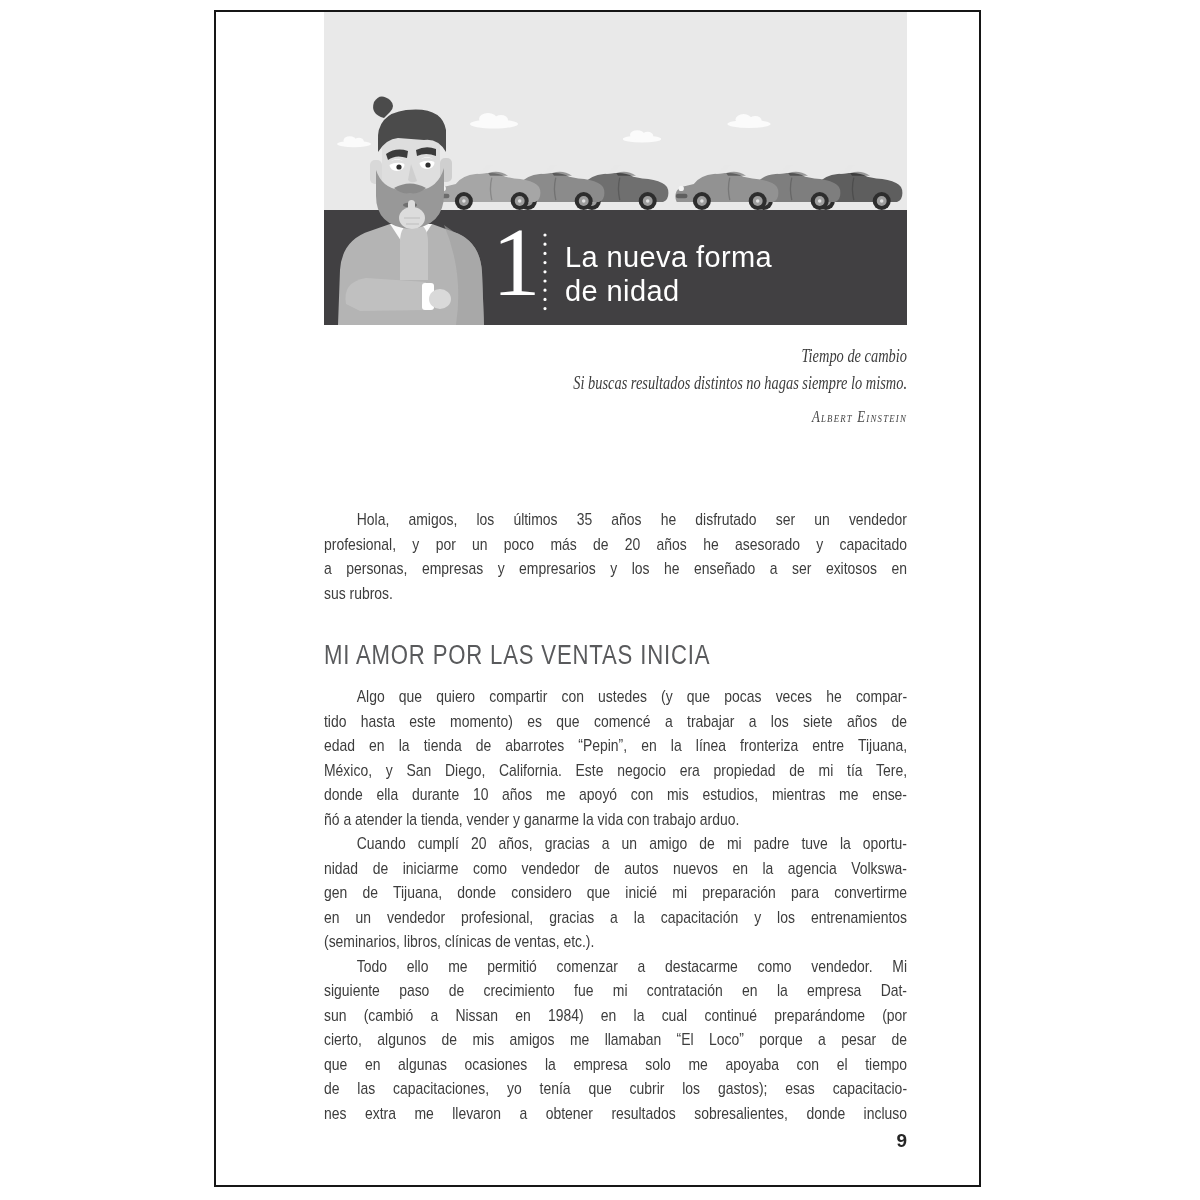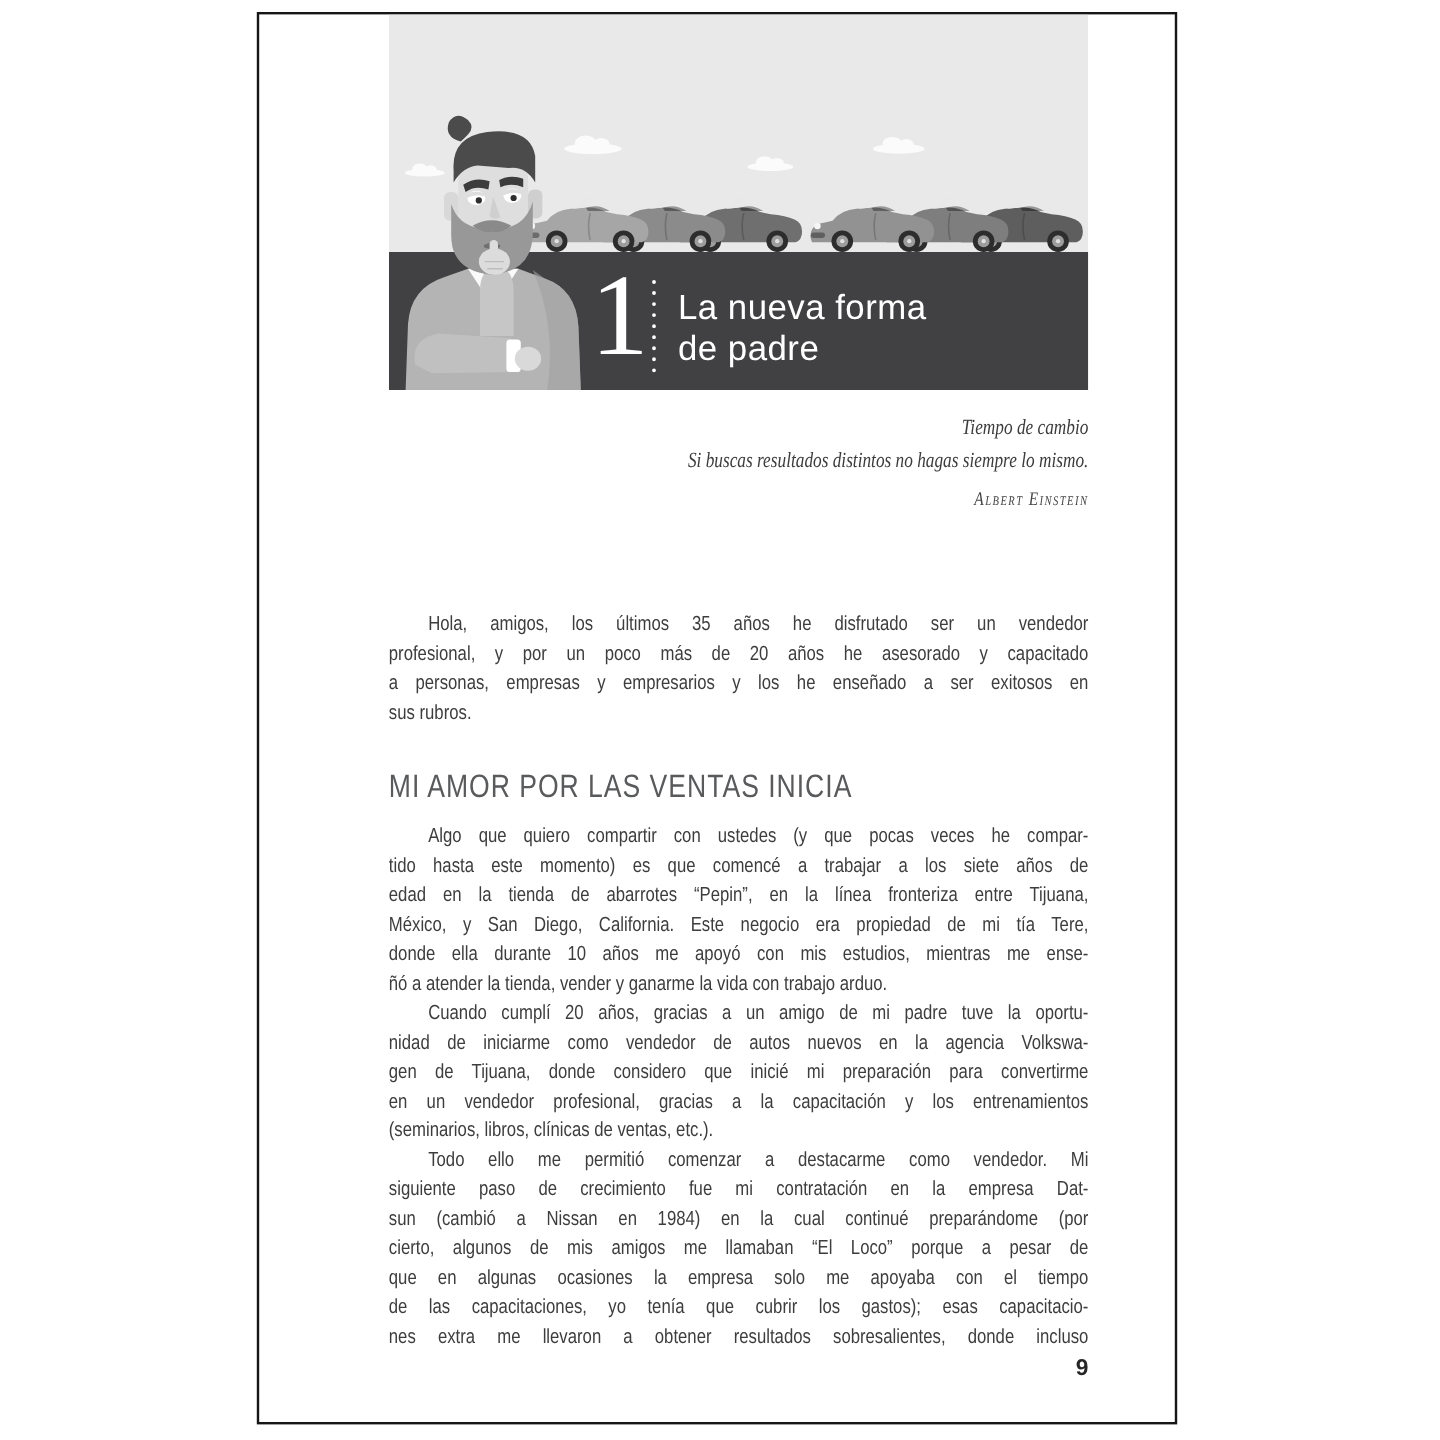--- a/index.html
+++ b/index.html
@@ -131,21 +131,21 @@
         </g>
       </svg>
 
       <div class="banner-text">
         <div class="chapter-number">1</div>
         <svg class="dots-divider" width="8" height="82">
           <line x1="4" y1="4" x2="4" y2="78" stroke="#ffffff" stroke-width="3.2" stroke-linecap="round" stroke-dasharray="0,9.2"></line>
         </svg>
         <div class="chapter-title">
           <div>La nueva forma</div>
-          <div>de padre</div>
+          <div>de nidad</div>
         </div>
       </div>
     </div>
 
     <div class="epigraph">
       <div class="epi-title">Tiempo de cambio</div>
       <div class="epi-quote">Si buscas resultados distintos no hagas siempre lo mismo.</div>
       <div class="epi-author">Albert Einstein</div>
     </div>
 

